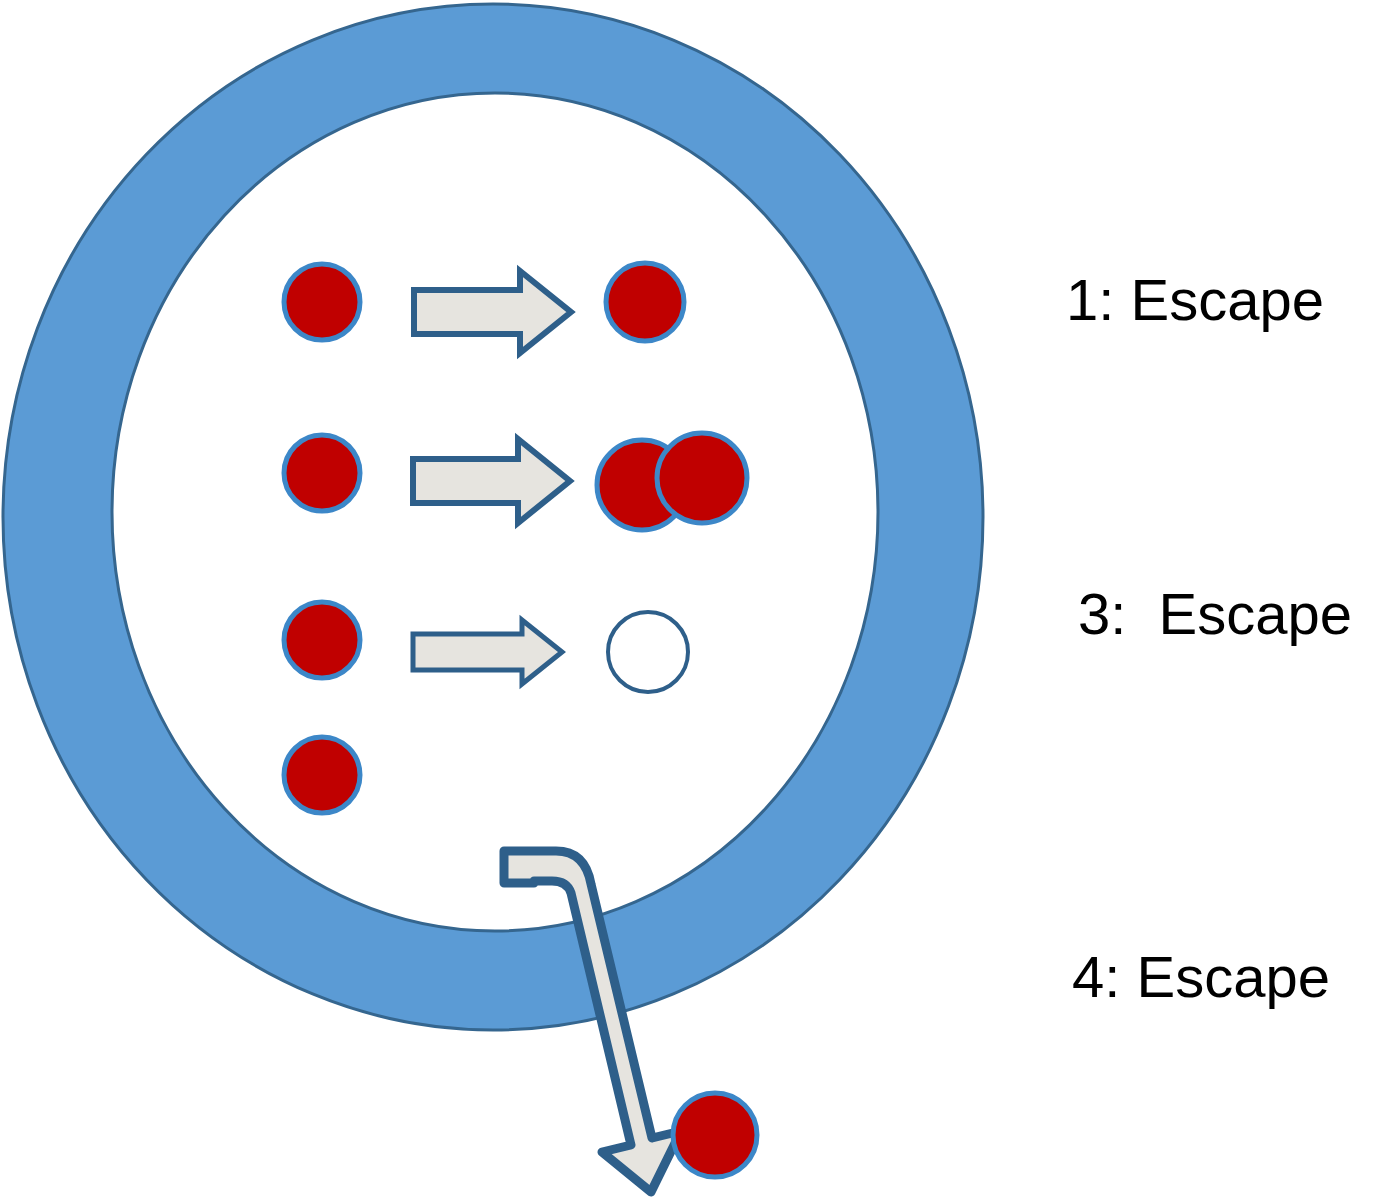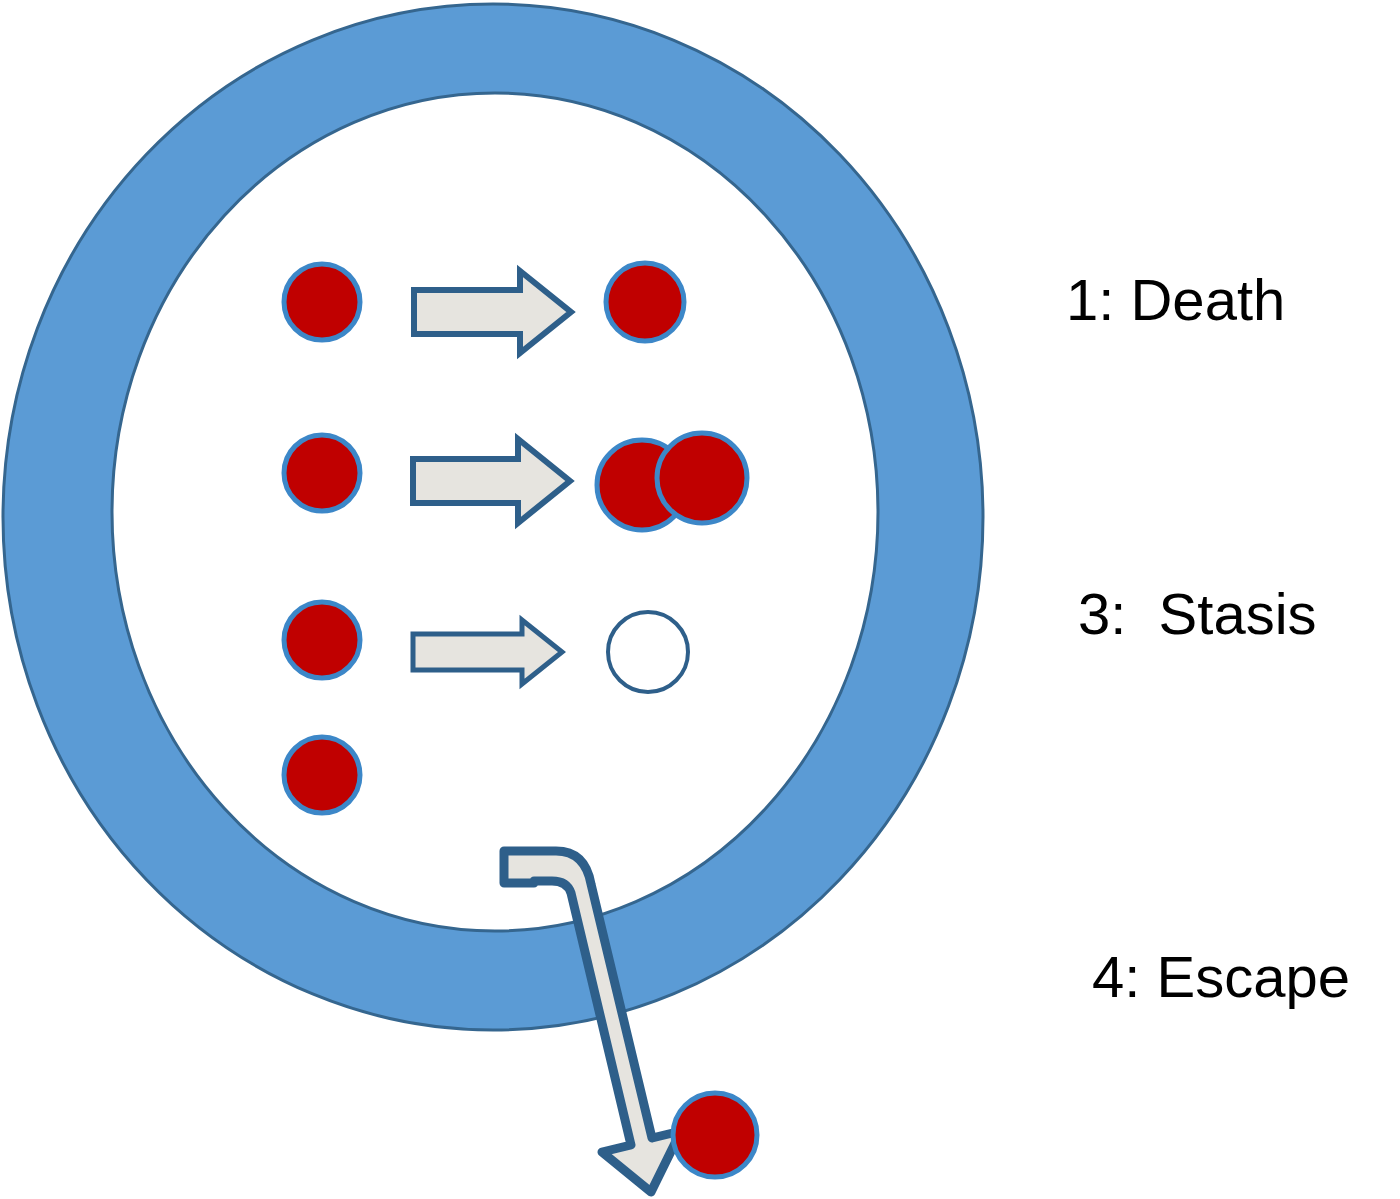--- a/index.html
+++ b/index.html
@@ -40,21 +40,21 @@
     font-size: 58px;
     font-weight: 400;
     color: #000000;
     white-space: pre;
     line-height: 1;
     letter-spacing: 0px;
   }
   #legend-stasis   { left: 1066px; top: 271px; }
   #legend-division { left: 1076px; top: 437px; }
   #legend-death    { left: 1078px; top: 585px; }
-  #legend-escape   { left: 1072px; top: 948px; margin-left: 20px; }
+  #legend-escape   { left: 1072px; top: 948px; }
 </style>
 </head>
 <body>
 
 <div id="canvas">
 
   <svg id="figure-svg" viewBox="0 0 1400 1199" xmlns="http://www.w3.org/2000/svg">
 
     <defs>
 
@@ -116,18 +116,18 @@
                L 534,881
                L 534,883
                Z" fill="#E6E4DF" stroke="#2E5F8A" stroke-width="9" stroke-linejoin="round"></path>
 
       <circle cx="715" cy="1135" r="42" fill="#C00000" stroke="#3C87C8" stroke-width="5"></circle>
     </g>
 
   </svg>
 
   <div class="legend-layer">
-    <div class="legend-item" id="legend-stasis">1: Death</div>
-    <div class="legend-item" id="legend-death">3:  Stasis</div>
+    <div class="legend-item" id="legend-stasis">1: Escape</div>
+    <div class="legend-item" id="legend-death">3:  Escape</div>
     <div class="legend-item" id="legend-escape">4: Escape</div>
   </div>
 
 </div>
 
 </body></html>

